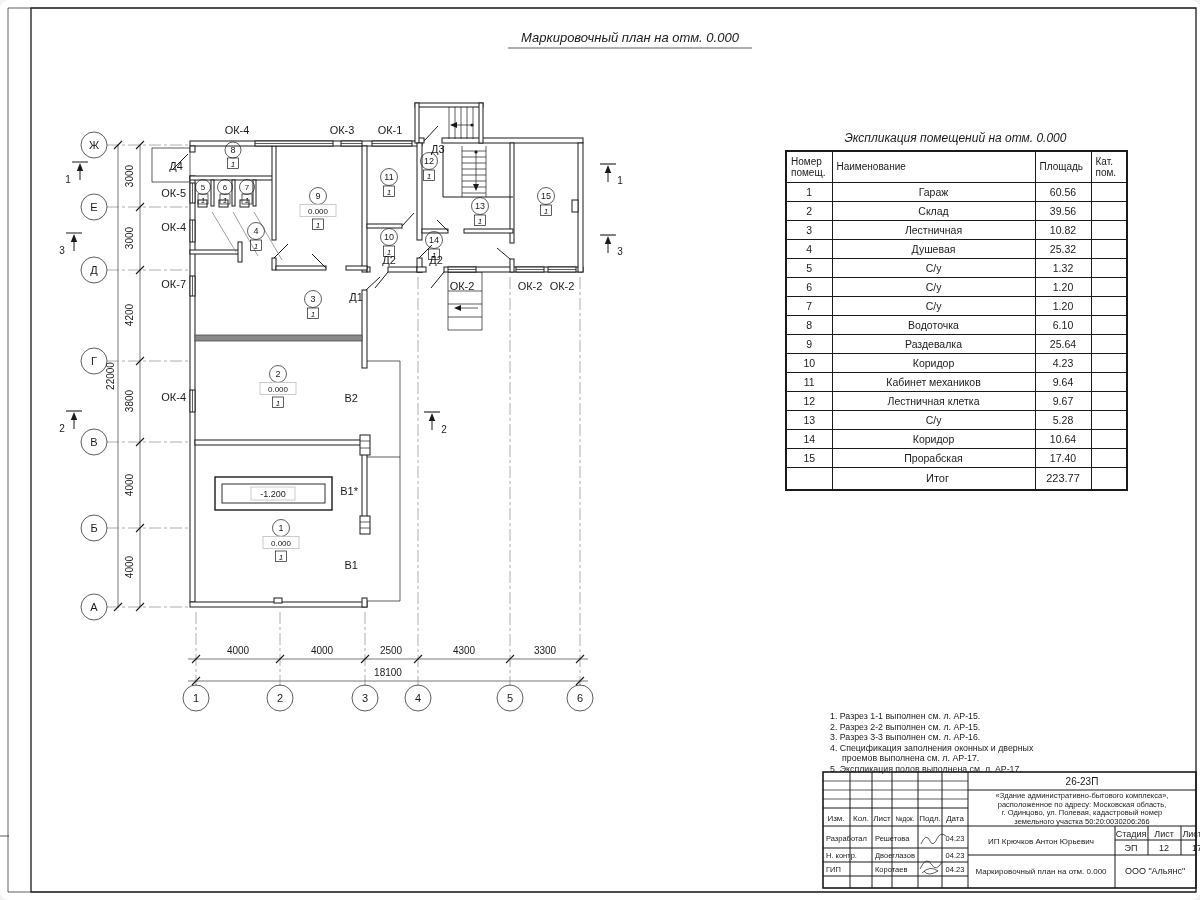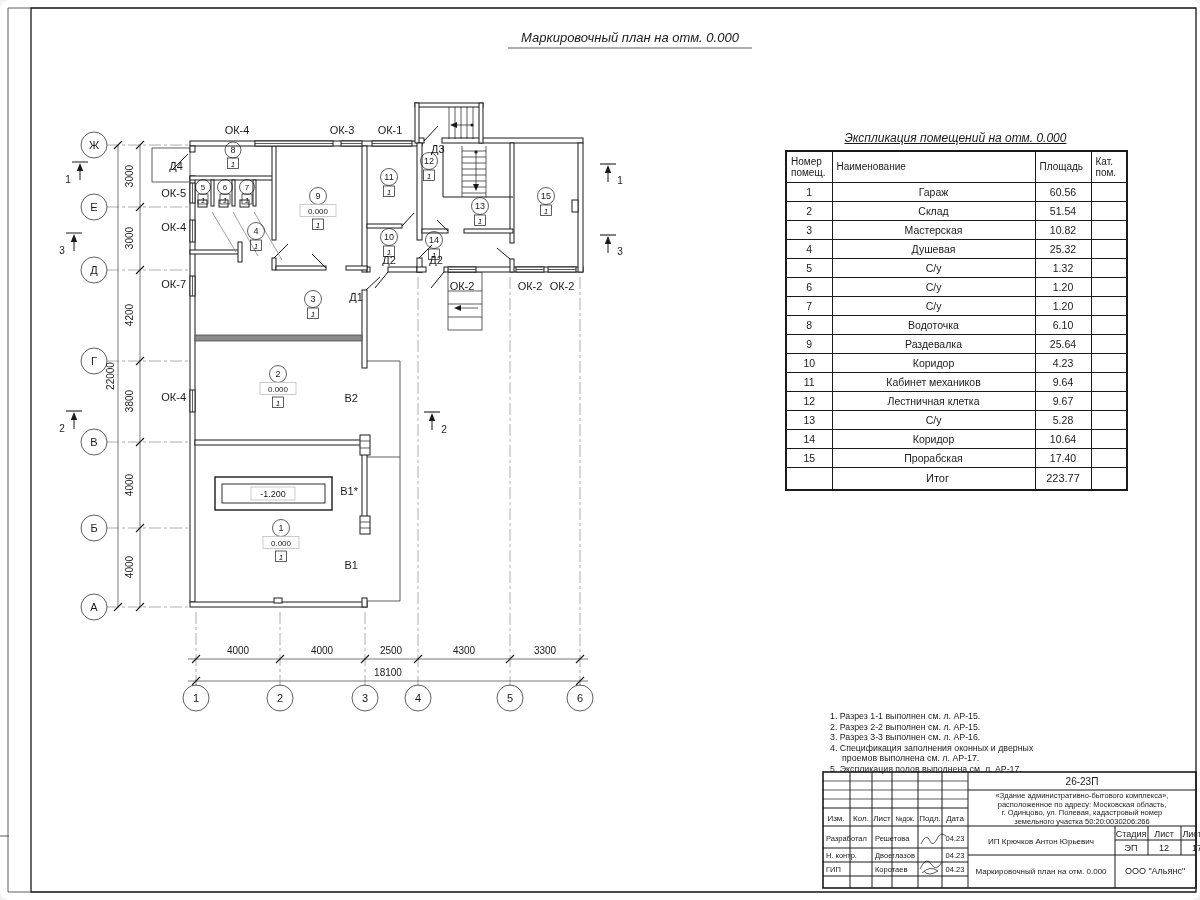--- a/index.html
+++ b/index.html
@@ -12,21 +12,21 @@
   .tn{stroke:#1a1a1a;stroke-width:.7;fill:none;}
   .ax{stroke:#9a9a9a;stroke-width:.8;fill:none;stroke-dasharray:12 3 3 3;}
   .dm{stroke:#555;stroke-width:.8;fill:none;}
   .tk{stroke:#1a1a1a;stroke-width:1.1;}
   .ldr{stroke:#777;stroke-width:.7;fill:none;}
   .t9{font-size:9px;} .t10{font-size:10px;} .t11{font-size:11px;}
   .t8{font-size:8px;} .ital{font-style:italic;}
   .anchor-mid{text-anchor:middle;} .anchor-end{text-anchor:end;}
   
   .sched{position:absolute;left:785px;top:131px;width:341px;}
-  .sched-title{font-size:12px;font-style:italic;text-align:center;text-decoration:underline;margin-bottom:5px;}
+  .sched-title{font-size:12px;font-style:italic;text-align:center;margin-bottom:5px;}
   table.rooms{border-collapse:collapse;width:341px;table-layout:fixed;border:2px solid #1a1a1a;}
   table.rooms th,table.rooms td{border:1px solid #1a1a1a;padding:0 4px;height:18px;
      font-size:10.5px;font-weight:normal;overflow:hidden;white-space:nowrap;}
   table.rooms th{font-size:10px;text-align:left;}
   td.c{text-align:center;} td.l{text-align:center;}
   tr.total td{height:21px;font-size:11px;}
 </style>
 </head>
 <body>
 
@@ -520,26 +520,26 @@
     <tbody id="schedRows">
           <tr>
             <td class="c">1</td>
             <td class="l">Гараж</td>
             <td class="c">60.56</td>
             <td class="c"></td>
           </tr>
           <tr>
             <td class="c">2</td>
             <td class="l">Склад</td>
-            <td class="c">51.54</td>
+            <td class="c">39.56</td>
             <td class="c"></td>
           </tr>
           <tr>
             <td class="c">3</td>
-            <td class="l">Мастерская</td>
+            <td class="l">Лестничная</td>
             <td class="c">10.82</td>
             <td class="c"></td>
           </tr>
           <tr>
             <td class="c">4</td>
             <td class="l">Душевая</td>
             <td class="c">25.32</td>
             <td class="c"></td>
           </tr>
           <tr>

